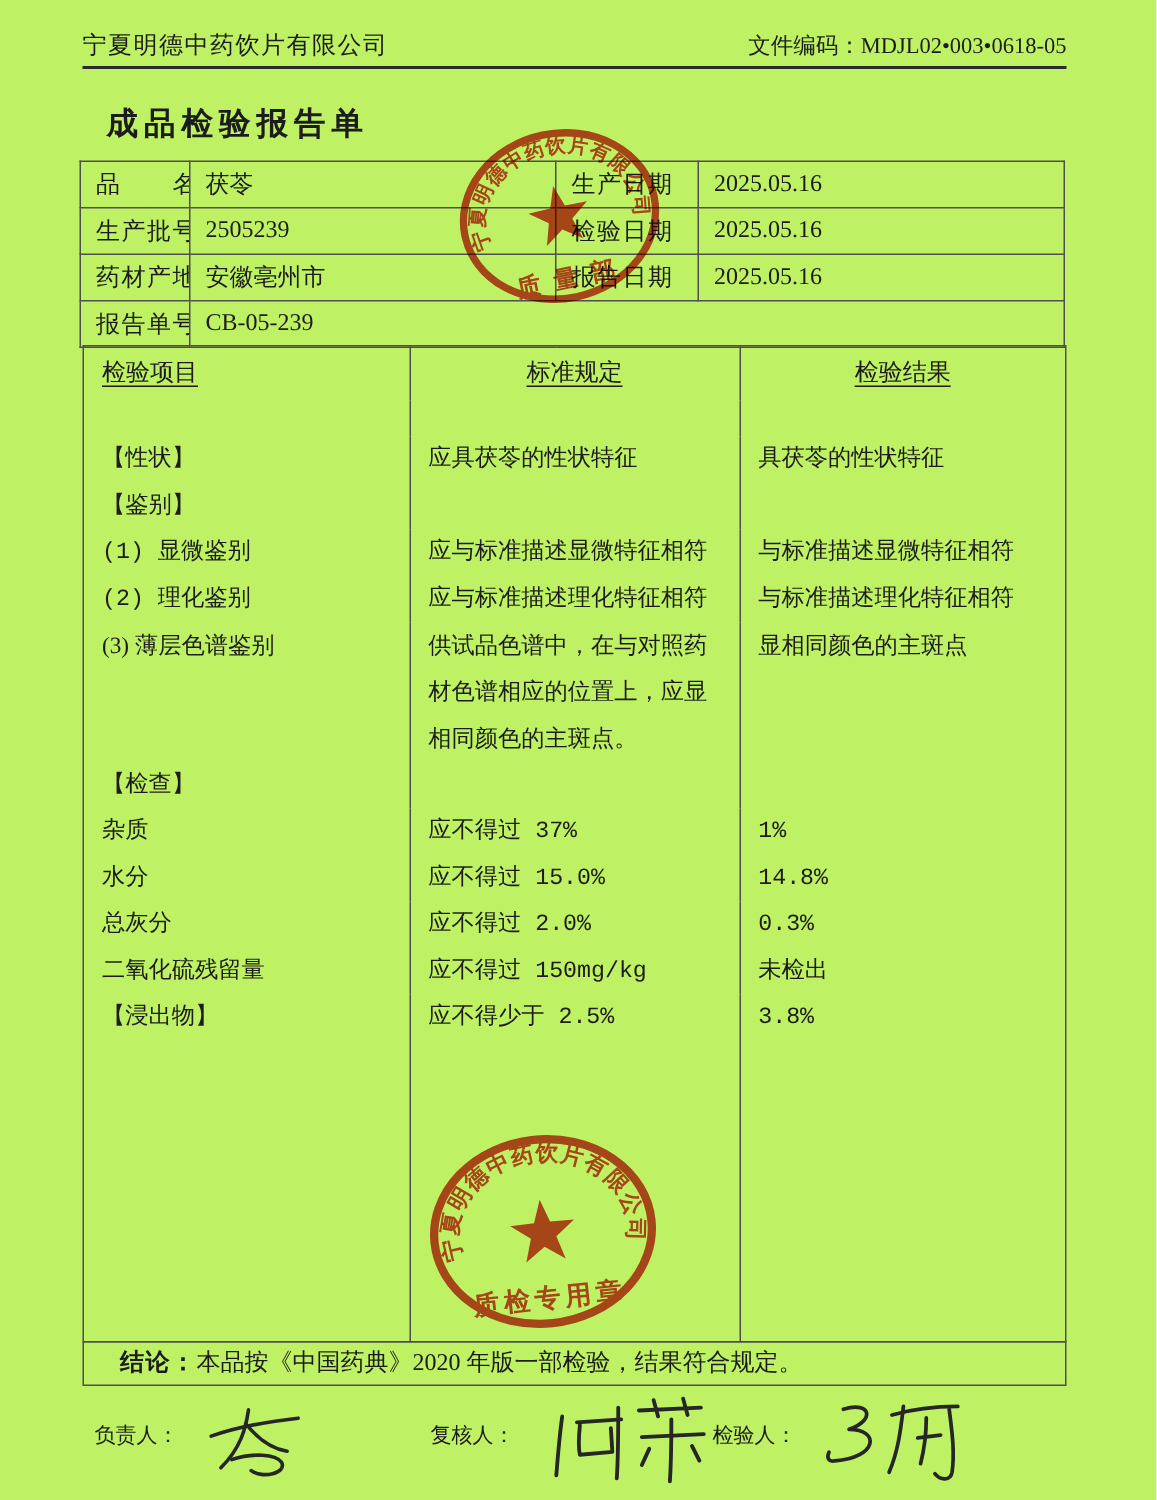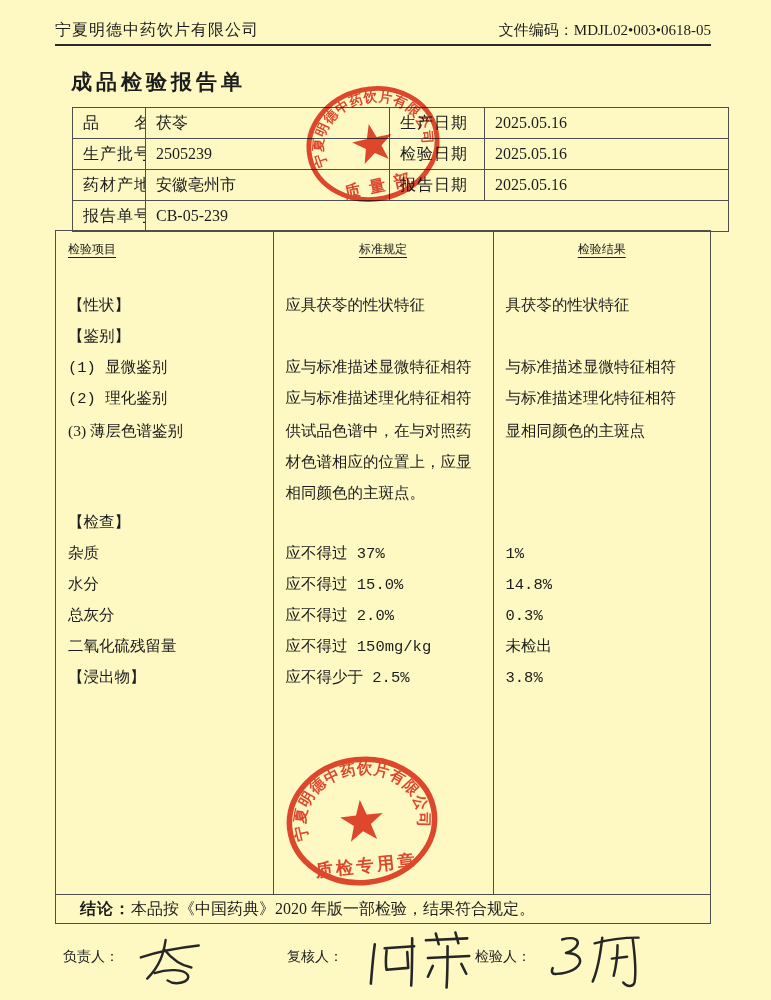--- a/index.html
+++ b/index.html
@@ -1,39 +1,39 @@
 <!DOCTYPE html>
 <html><head>
 <meta charset="utf-8">
 <style>
   html,body { margin:0; padding:0; background:#ffffff; }
   .page {
-    position:relative; width:771px; height:1000px; background:#fef9c3;
+    position:relative; width:771px; height:1000px; background:#bef264;
     font-family:"Liberation Serif","DejaVu Serif",serif; color:#1c1c1c;
     overflow:hidden;
   }
   
   .doc-header { position:absolute; left:55px; top:20px; width:656px; height:22px; }
   .company { position:absolute; left:0; top:0; font-size:16px; letter-spacing:1px; }
   .doc-code { position:absolute; right:0; top:1px; font-size:15px; }
   .header-rule { position:absolute; left:55px; top:44px; width:656px; height:2px; background:#2b2b2b; }
   .title { position:absolute; left:55px; top:52px; width:656px; text-align:left;
     font-family:"Liberation Sans","DejaVu Sans",sans-serif;
     font-size:21px; font-weight:bold; letter-spacing:4px; margin:16px; }
   
-  .info-table { position:absolute; left:72px; top:107px; width:656px; border-collapse:collapse; table-layout:fixed; }
+  .info-table { position:absolute; left:53px; top:107px; width:656px; border-collapse:collapse; table-layout:fixed; }
   .info-table td { border:1px solid #4f4f4f; font-size:16px; padding:0 0 0 10px; height:30px; white-space:nowrap; overflow:hidden; }
   .info-table td.lab { letter-spacing:1px; }
   
   .main-wrap { position:absolute; left:55px; top:230px; width:656px; height:665px; border:1px solid #4f4f4f; box-sizing:border-box; }
   table.main { width:100%; height:100%; border-collapse:collapse; table-layout:fixed; }
   table.main td { padding:0 12px; vertical-align:top; font-size:15.5px; line-height:31px; overflow:hidden; }
   table.main td.c2 { border-left:1px solid #4f4f4f; border-right:1px solid #4f4f4f; }
   tr.hdr { height:36px; }
-  tr.hdr td { font-size:12px; line-height:36px; }
+  tr.hdr td { font-size:16px; line-height:36px; }
   tr.hdr .u { text-decoration:underline; text-underline-offset:4px; }
   tr.hdr td.c2, tr.hdr td.c3 { text-align:center; }
   tr.gap { height:24px; }
   tr.r { height:31px;font-family:Liberation Mono, monospace; }
   tr.spacer { height:200px; }
   
   .conclusion { position:absolute; left:55px; top:894px; width:656px; height:30px;
     border:1px solid #4f4f4f; box-sizing:border-box; font-size:16px; line-height:28px; padding-left:24px; }
   .conclusion b { letter-spacing:1px; }
   

